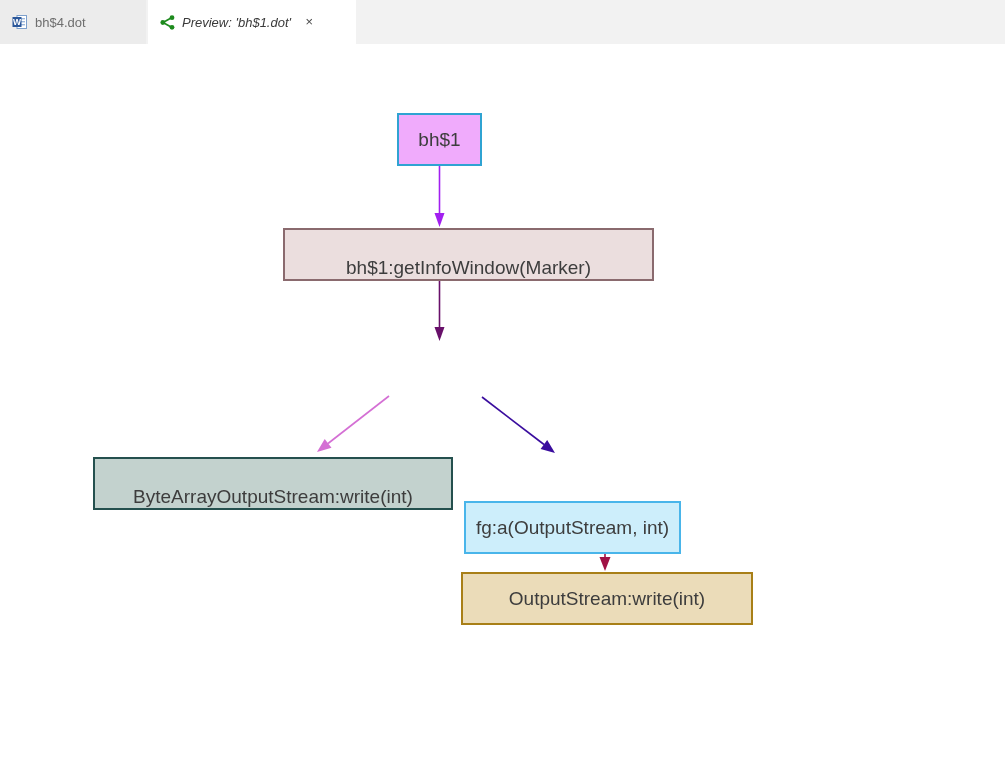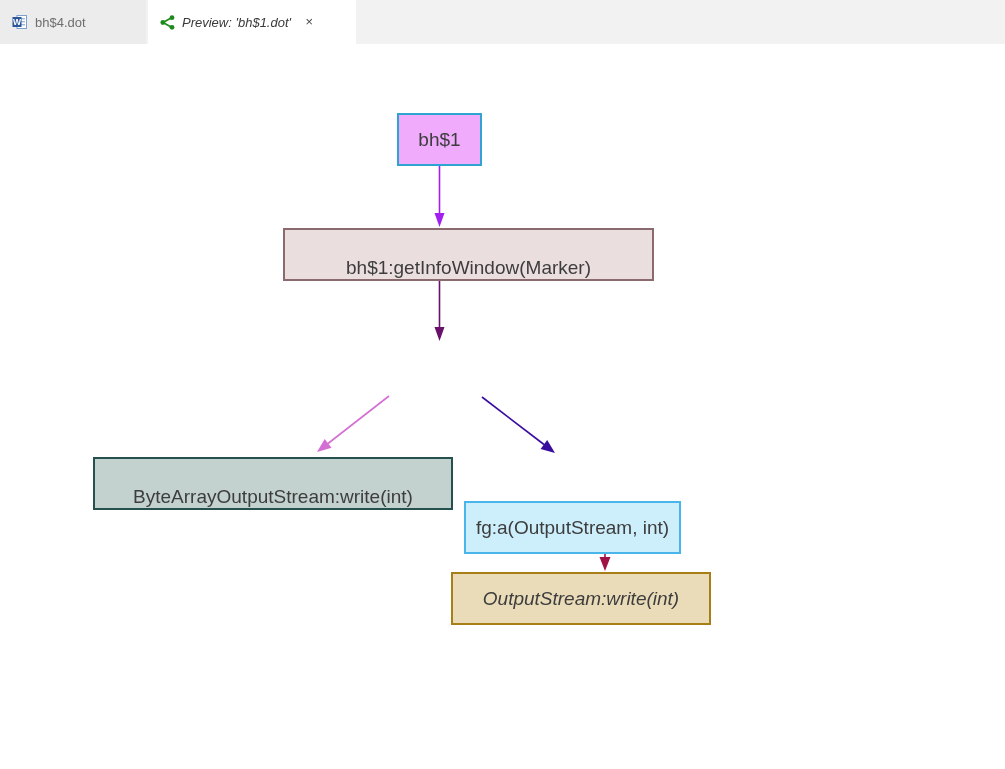--- a/index.html
+++ b/index.html
@@ -43,21 +43,21 @@
     position: absolute; height: 53px;
     border: 2px solid #000; background: #eee;
     display: flex; align-items: center; justify-content: center;
     font-size: 19px; color: #3d3d3d; text-align: center;
   }
   .node-bh1            { left: 397px; top:  69px; width:  85px; }
   .node-getinfowindow  { left: 283px; top: 184px; width: 371px; align-items: flex-end; }
   .node-fg-a-context   { left: 325px; top: 298px; width: 228px; }
   .node-bytearray      { left:  93px; top: 413px; width: 360px; }
   .node-fg-a-output    { left: 464px; top: 413px; width: 217px; margin-top: 44px; }
-  .node-outputstream   { left: 451px; top: 528px; width: 260px; font-style: italic; }
+  .node-outputstream   { left: 461px; top: 528px; width: 292px; }
 </style>
 </head>
 <body>
 
 <div class="tabbar">
 
   <div class="tab tab-file">
     <span class="icon">
       <svg width="16" height="16" viewBox="0 0 16 16">
         <rect x="5" y="1.5" width="9.5" height="13" fill="#ffffff" stroke="#7da0cd" stroke-width="1"></rect>

